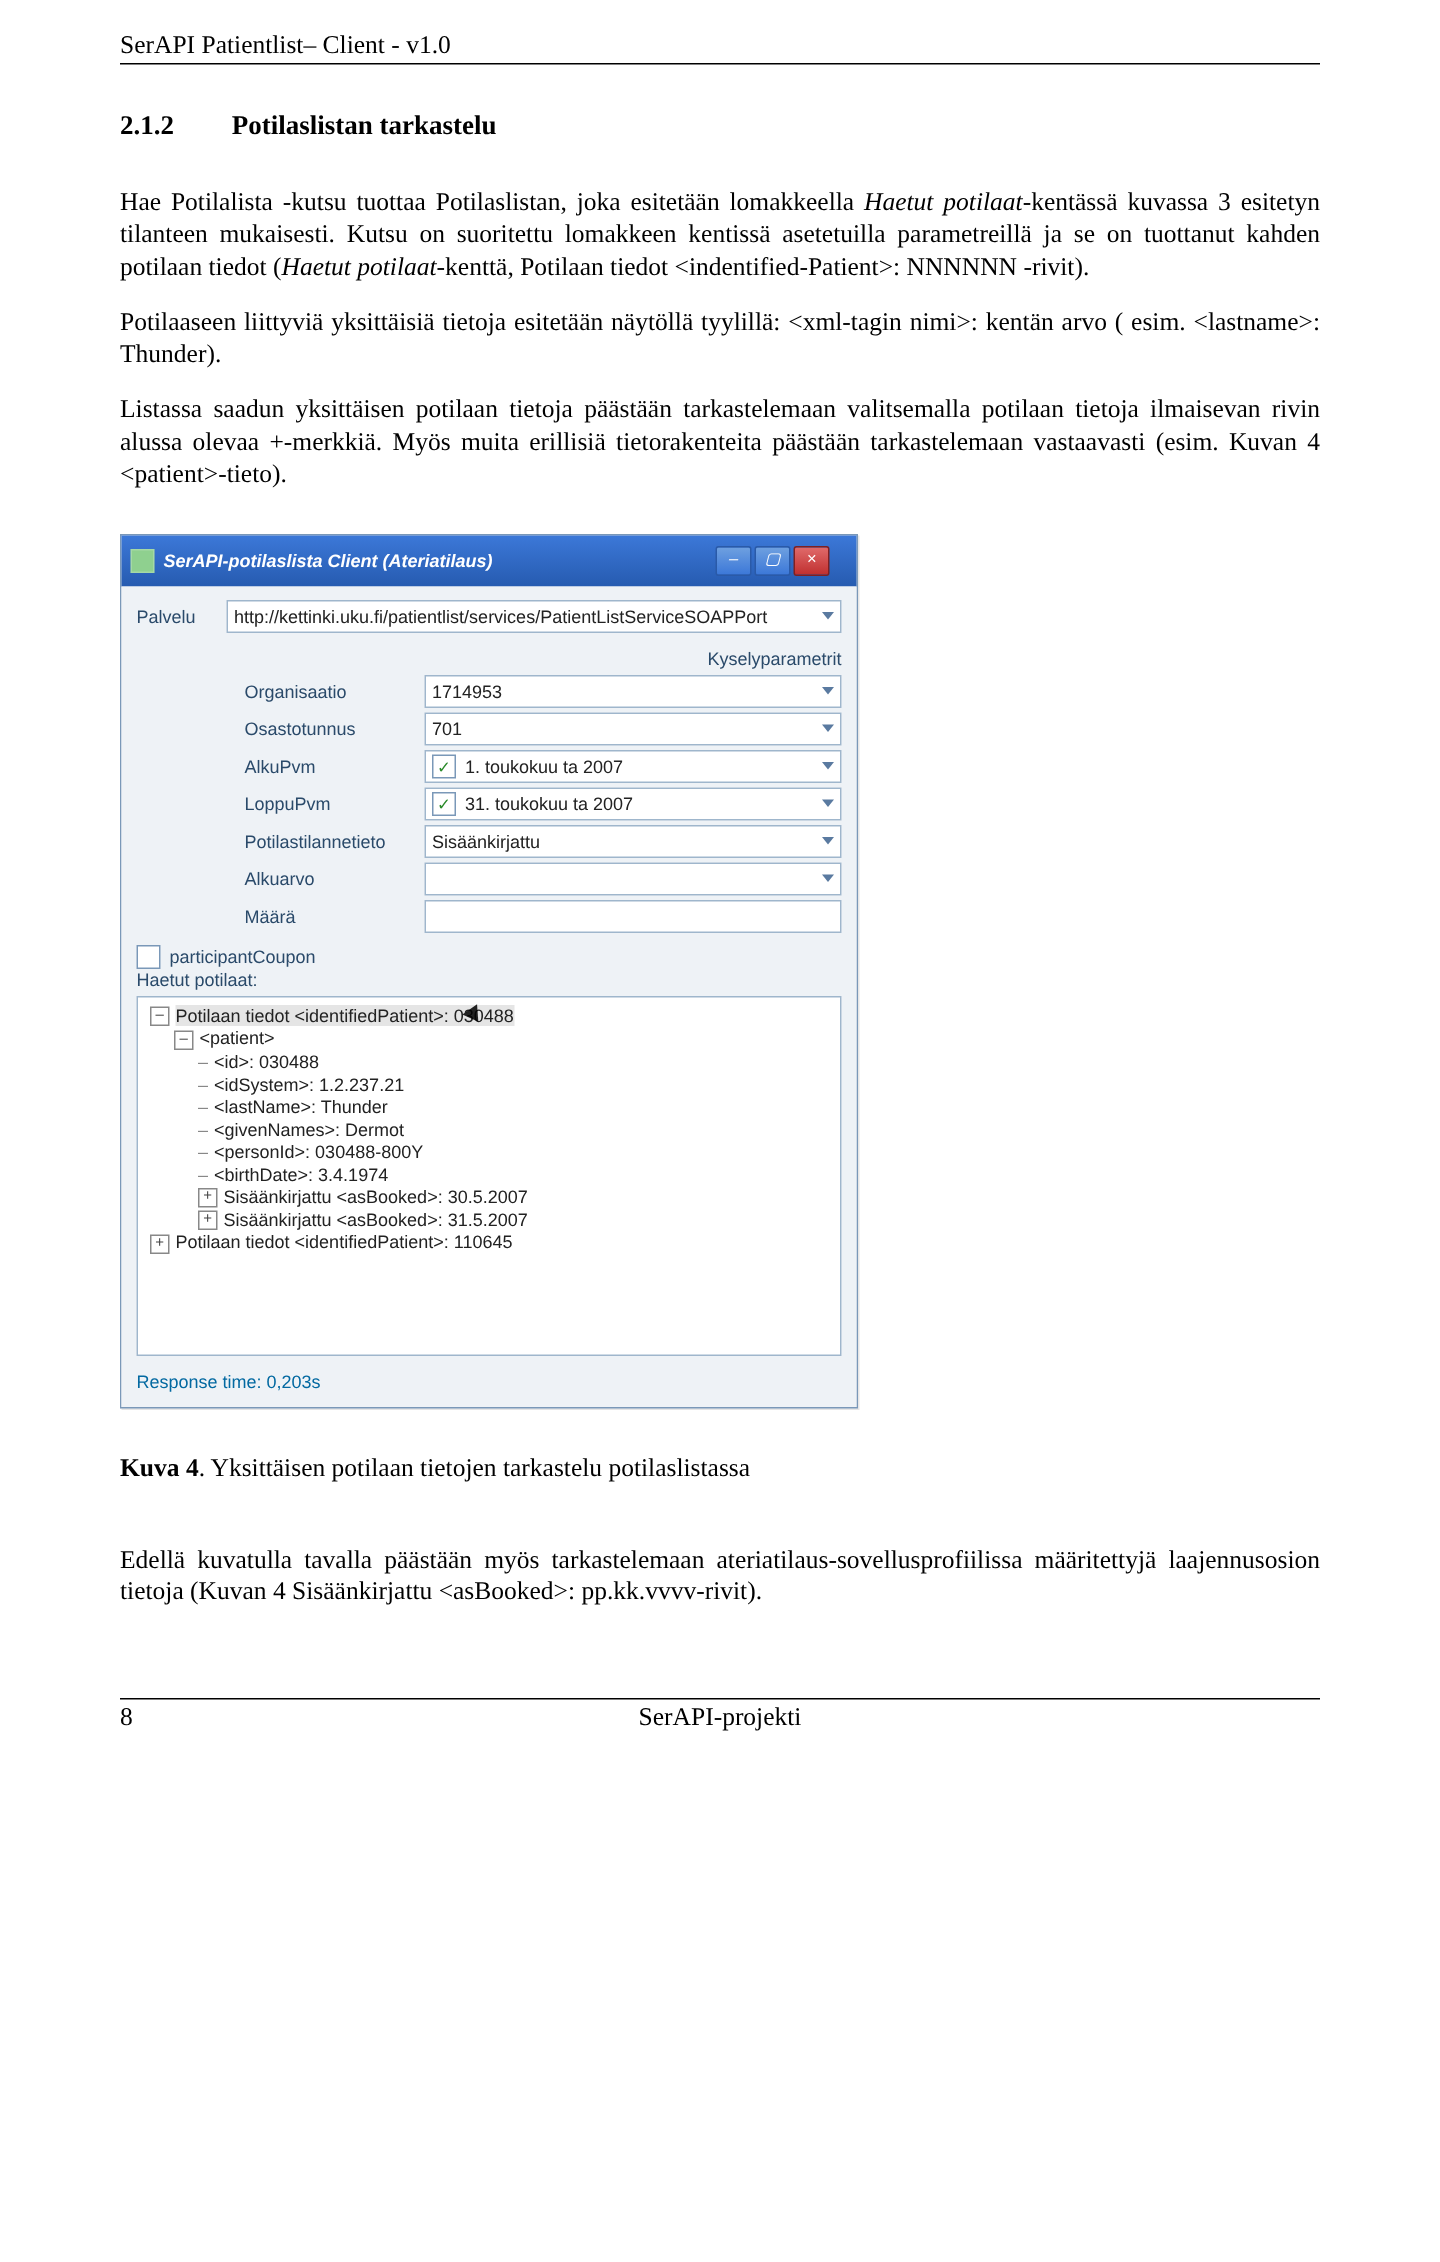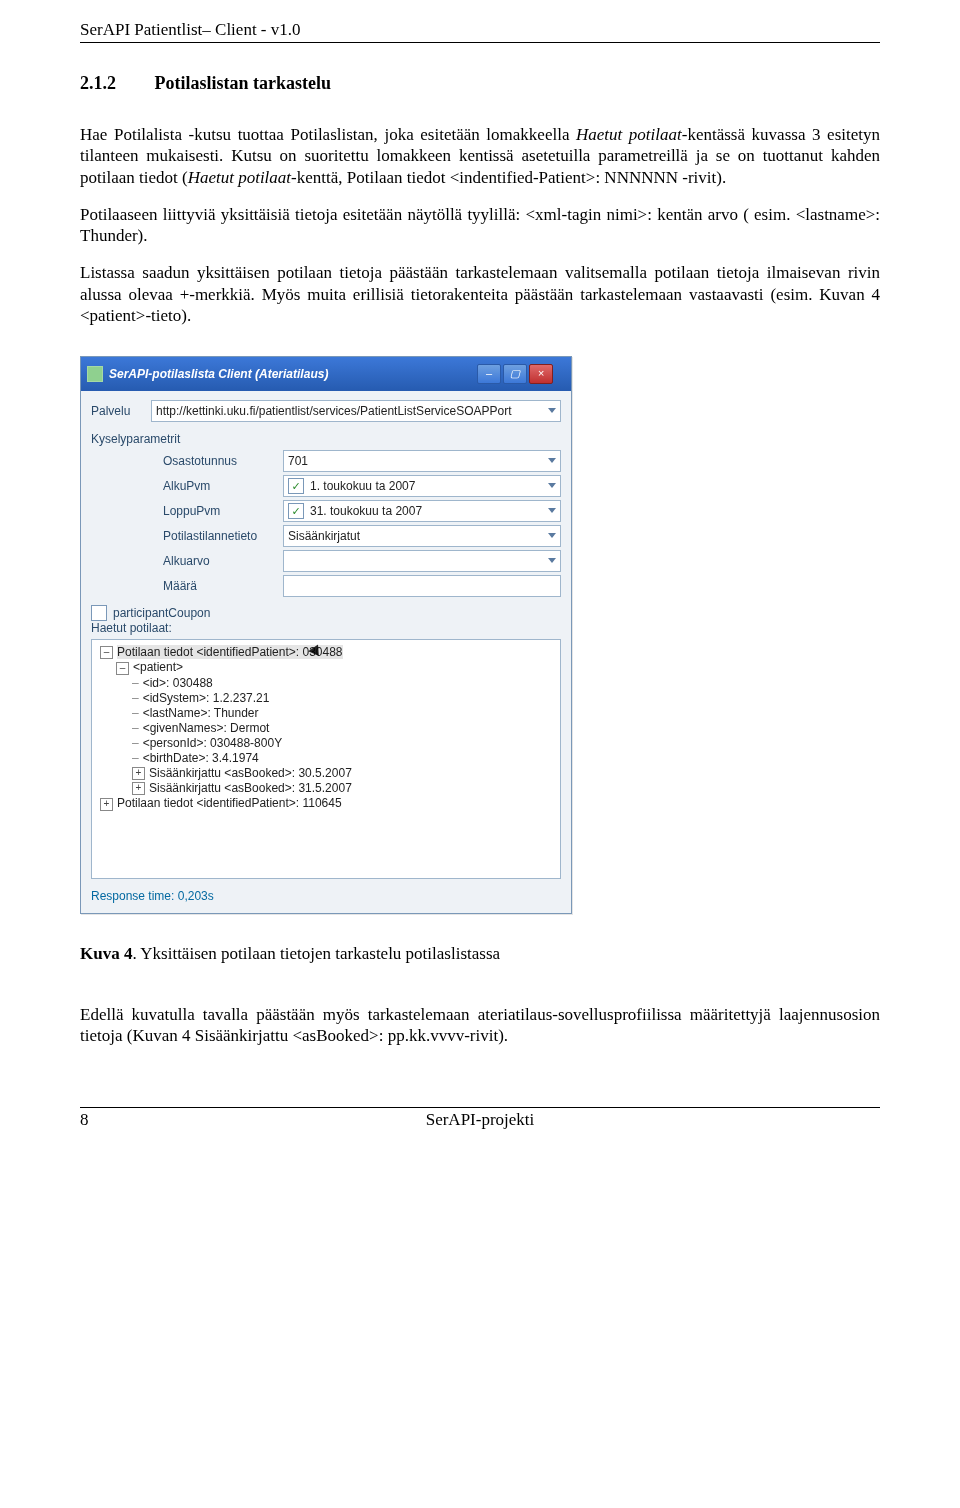--- a/index.html
+++ b/index.html
@@ -79,21 +79,21 @@
     display:flex; align-items:center;
   }
   .combo { position:relative; }
   .combo::after{
     content:""; position:absolute; right:4px; top:7px;
     border-left:4px solid transparent;
     border-right:4px solid transparent;
     border-top:5px solid #5a7aa0;
   }
   .datecheck { width:14px; height:14px; border:1px solid #7a98b8; margin-right:6px; background:#fff; display:inline-flex; align-items:center; justify-content:center; color:#2a8a2a; font-size:11px;}
-  .sectionlbl { color:#2a4a6a; margin:10px 0 4px 0; }
+  .sectionlbl { color:#2a4a6a; margin:10px 0 4px 0;text-align:right; }
   .checkbox { width:14px; height:14px; border:1px solid #7a98b8; background:#fff; margin-right:6px; }
   .wbtn {
     display:block; width:125px; height:22px; margin:2px 0;
     background: linear-gradient(#fdfdfd,#e6ecf2);
     border:1px solid #9fb6cc; border-radius:3px;
     font-size:12px; color:#222; text-align:center; line-height:20px;
   }
   .midrow { display:flex; align-items:flex-start; margin-top:8px;}
   .tree {
     background:#fff; border:1px solid #9fb6cc;
@@ -159,20 +159,24 @@
       </div>
     </div>
     <div class="wincontent">
       <div class="row">
         <span class="lbl lbl-top">Palvelu</span>
         <div class="field combo">http://kettinki.uku.fi/patientlist/services/PatientListServiceSOAPPort</div>
       </div>
 
       <div class="sectionlbl">Kyselyparametrit</div>
 
+      <div class="row">
+          <span class="lbl lbl-form">Organisaatio</span>
+        <div class="field combo">1714953</div>
+        </div>
 
       <div class="row">
           <span class="lbl lbl-form">Osastotunnus</span>
         <div class="field combo">701</div>
         </div>
 
       <div class="row">
           <span class="lbl lbl-form">AlkuPvm</span>
         <div class="field combo">
             <span class="datecheck">✓</span>
@@ -183,21 +187,21 @@
       <div class="row">
           <span class="lbl lbl-form">LoppuPvm</span>
         <div class="field combo">
             <span class="datecheck">✓</span>
             <span>31.  toukokuu   ta 2007</span>
           </div>
         </div>
 
       <div class="row">
           <span class="lbl lbl-form">Potilastilannetieto</span>
-        <div class="field combo">Sisäänkirjatut</div>
+        <div class="field combo">Sisäänkirjattu</div>
         </div>
 
       <div class="row">
           <span class="lbl lbl-form">Alkuarvo</span>
         <div class="field combo"></div>
         </div>
 
       <div class="row">
           <span class="lbl lbl-form">Määrä</span>
         <div class="field"></div>

